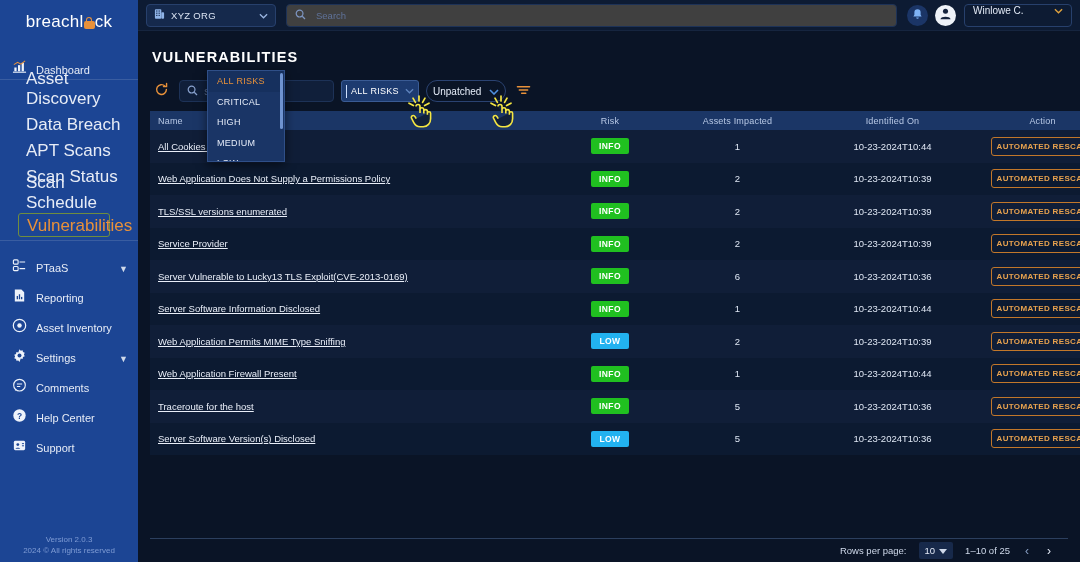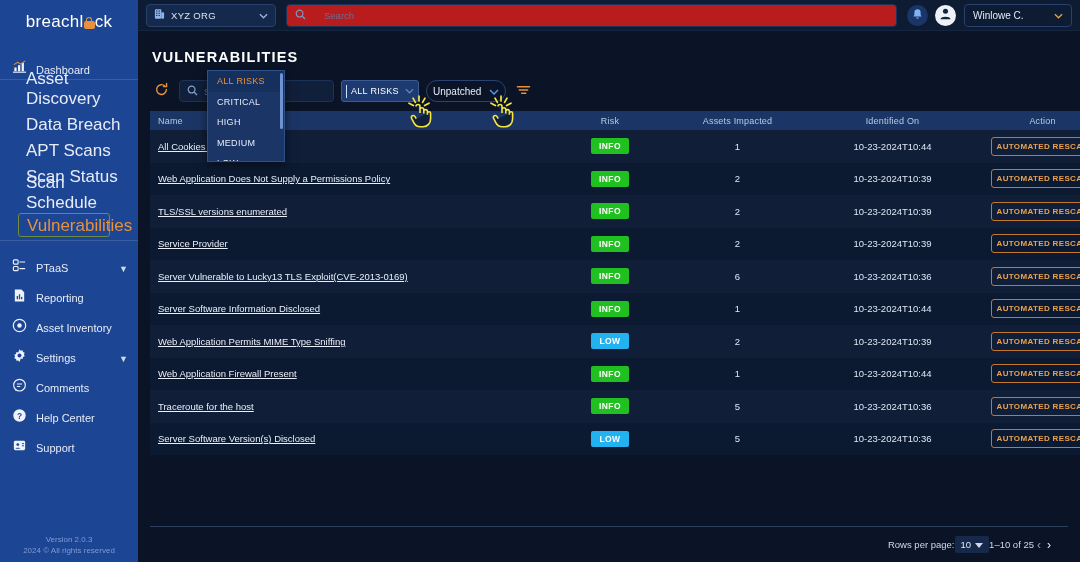--- a/index.html
+++ b/index.html
@@ -89,41 +89,41 @@
   }
   .org-select {
     width: 130px; height: 23px; background: #15294c;
     border: 1px solid #27406c; border-radius: 4px;
     display: flex; align-items: center; padding: 0 7px;
     color: #dbe4f3; font-size: 9.5px; cursor: pointer; gap: 6px;
   }
   .org-select .nm { flex: 1; letter-spacing: .3px; }
   .searchbar {
     flex: 1; height: 23px; margin: 0 10px;
-    background: #b91c1c; border: 1px solid #1d3257; border-radius: 4px;
-    display: flex; align-items: center; padding: 0 8px; gap: 18px;
+    background: #404040; border: 1px solid #1d3257; border-radius: 4px;
+    display: flex; align-items: center; padding: 0 8px; gap: 10px;
   }
   .searchbar input {
     flex: 1; background: transparent; border: none; outline: none;
     color: #cfd9ea; font-size: 9.5px; font-family: inherit;
   }
   .searchbar input::placeholder { color: #5f7299; }
   .bell {
     width: 21px; height: 21px; border-radius: 50%;
     background: #1b3566; display: flex; align-items: center; justify-content: center;
     margin-right: 7px; cursor: pointer; flex-shrink: 0;
   }
   .avatar {
     width: 21px; height: 21px; border-radius: 50%;
     background: #eef2f8; display: flex; align-items: center; justify-content: center;
     margin-right: 8px; cursor: pointer; flex-shrink: 0;
   }
   .user-select {
     width: 108px; height: 23px; border: 1px solid #27406c; border-radius: 4px;
-    display: flex; align-items: center; padding: 0 8px;
+    display: flex; align-items: flex-start; padding: 0 8px;
     color: #e3eaf6; font-size: 10px; cursor: pointer;
   }
   .user-select .unm { flex: 1; }
 
   .content { flex: 1; padding: 12px 12px 0 12px; position: relative; min-height: 0; display: flex; flex-direction: column; }
   .page-title {
     color: #fff; font-size: 14.5px; font-weight: bold;
     letter-spacing: 1.1px; margin: 6px 0 14px 2px;
   }
 
@@ -189,21 +189,21 @@
     display: inline-block; width: 103px; padding: 4px 0;
     border: 1px solid #c2772a; border-radius: 3px;
     color: #e8a24e; font-size: 8px; font-weight: bold; letter-spacing: .35px;
     background: transparent; cursor: pointer;
   }
 
   
   .tbl-footer {
     border-top: 1px solid #2c3f5e;
     display: flex; align-items: center; justify-content: flex-end;
-    height: 36px; margin-top: auto; padding-right: 14px; 
+    height: 24px; margin-top: auto; padding-right: 14px; gap: 12px;
     color: #cfd9ea; font-size: 9.5px;
   }
   .rpp-select {
     background: #17294a; border-radius: 2px; padding: 3px 6px;
     display: flex; align-items: center; gap: 4px; cursor: pointer; color: #e2e9f6;
   }
   .pg-arrow { color: #8aa0c4; font-size: 12px; cursor: pointer; padding: 0 3px; }
   .pg-arrow.next { color: #e6edf9; }
 
   

